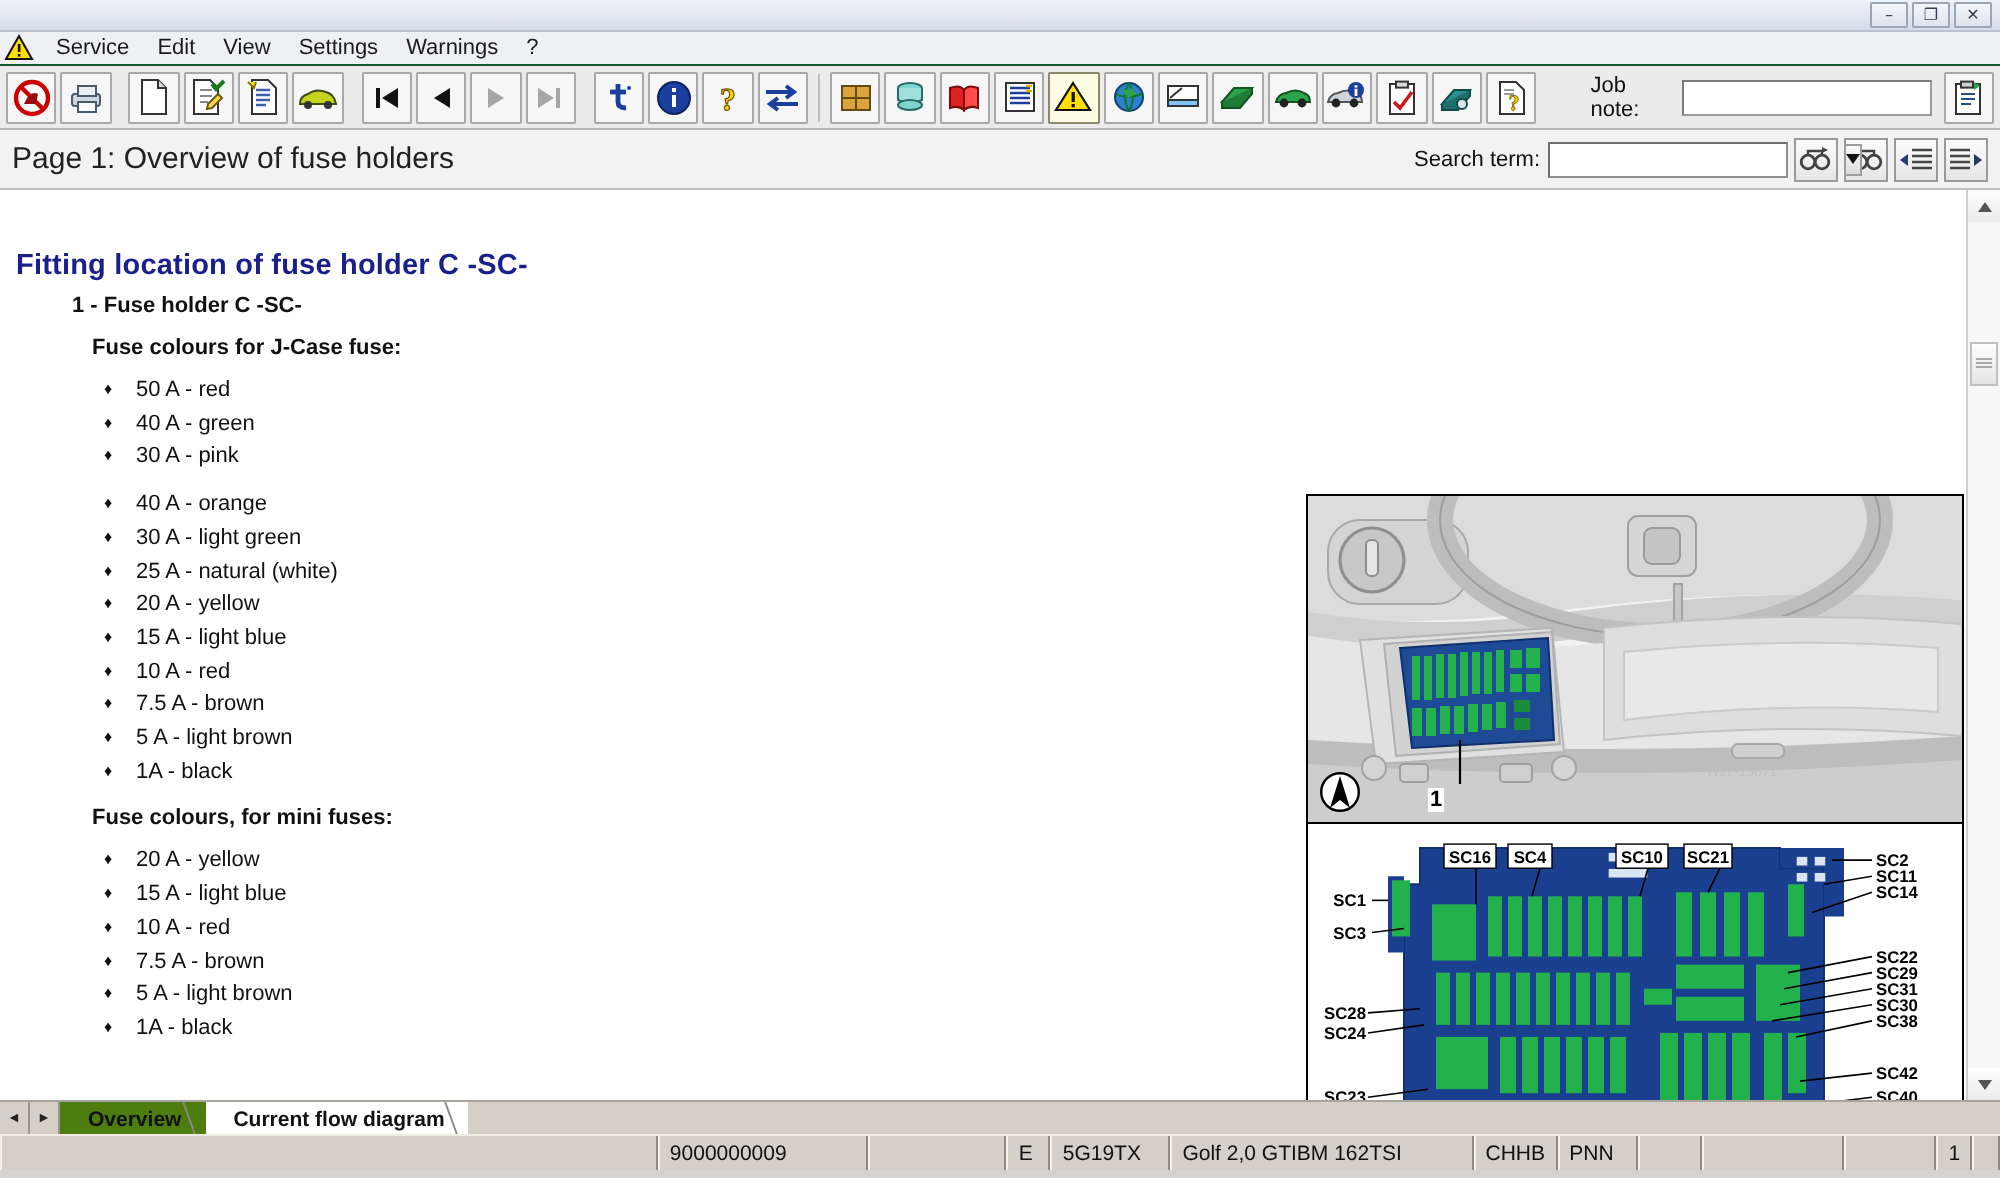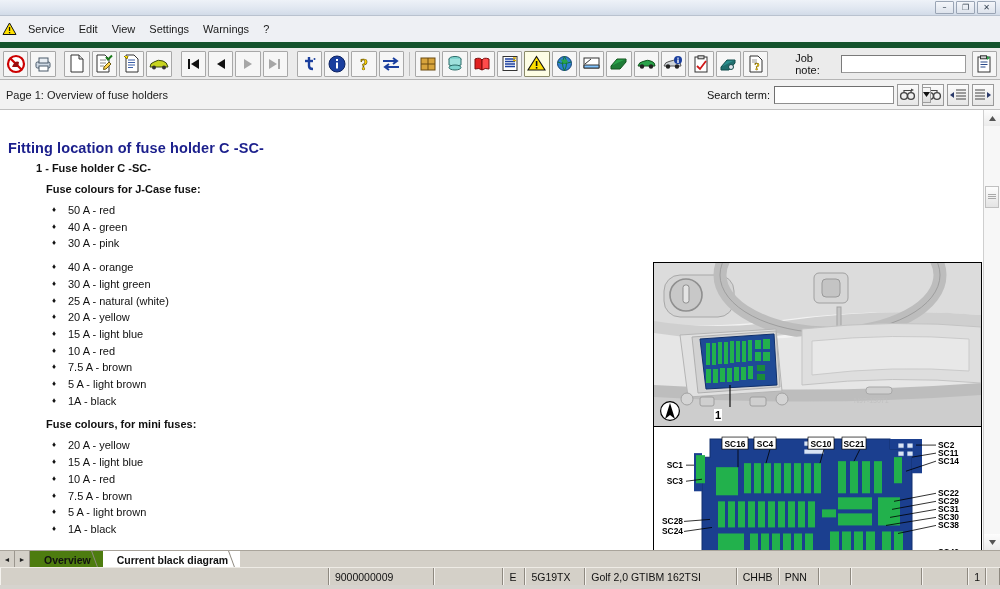--- a/index.html
+++ b/index.html
@@ -33,23 +33,23 @@
     background: linear-gradient(#f4f6fa,#dde3ec);
     border: 1px solid #9aa5b5;
     border-radius: 1px;
     font-size: 8px; line-height: 11px;
     text-align: center; color: #33404f;
     font-family: "DejaVu Sans", sans-serif;
   }
 
   
   .menubar {
-    height: 32px;
+    height: 17px;
     background: #eef0f4;
-    border-bottom: 6px solid #14532d;
+    border-bottom: 1px solid #14532d;
     display: flex; align-items: center;
     padding-left: 2px;
     flex: none;
   }
   .menu-warnicon {
     width: 15px; height: 14px; margin-right: 4px;
     position: relative;
   }
   .menu-item {
     font-size: 11px; color: #1a1a1a;
@@ -92,21 +92,21 @@
 
   
   .subheader {
     height: 30px;
     background: #f2f2f2;
     border-bottom: 1px solid #c0c0c0;
     display:flex; align-items:center;
     padding: 0 6px;
     flex: none;
   }
-  .page-label { font-size: 11px; color:#222; }
+  .page-label { font-size: 15px; color:#222; }
   .sh-spacer { flex:1; }
   .search-label { font-size: 11px; color:#111; margin-right:4px; }
   .search-combo {
     width: 120px; height:18px;
     border:1px solid #8f8f8f;
     border-top-color:#6f6f6f;border-left-color:#6f6f6f;
     background:#fff;
     display:flex; align-items:center;
     position:relative;
   }
@@ -878,21 +878,21 @@
   </div>
 
   <div class="tabstrip">
     <div class="tab-nav">◄</div>
     <div class="tab-nav">►</div>
     <div class="tab">
       <span>Overview</span>
       <span class="slash"></span>
     </div>
     <div class="tab active">
-      <span>Current black diagram</span>
+      <span>Current flow diagram</span>
       <span class="slash"></span>
     </div>
     <div class="tab-fill"></div>
   </div>
 
   <div class="statusbar">
     <div class="sb-cell" style="width:330px"></div>
     <div class="sb-cell" style="width:105px">9000000009</div>
     <div class="sb-cell" style="width:70px"></div>
     <div class="sb-cell" style="width:22px">E</div>

